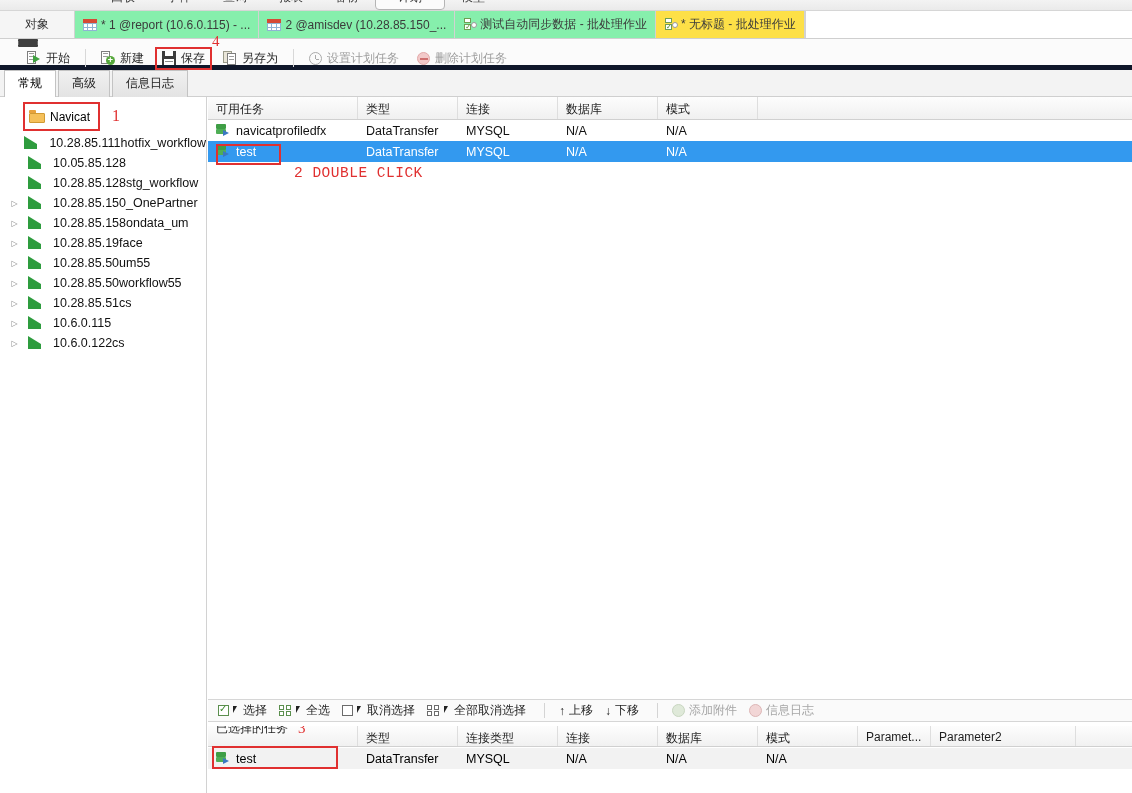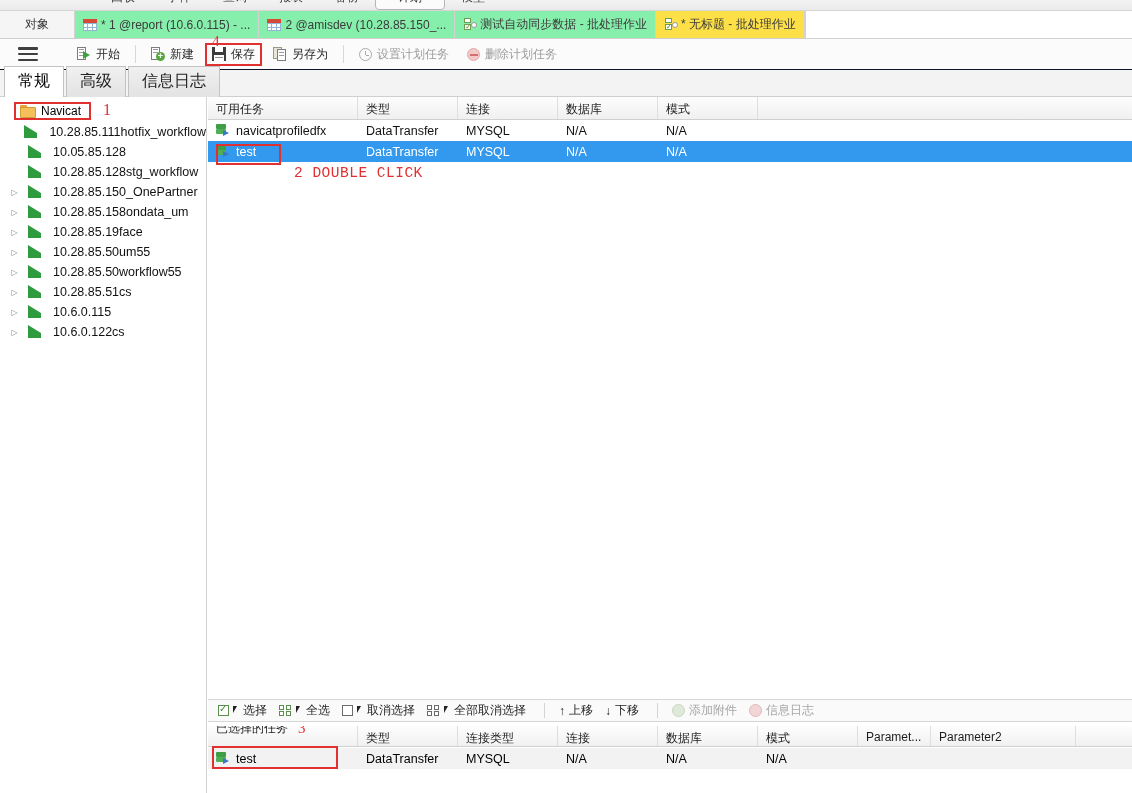--- a/index.html
+++ b/index.html
@@ -61,22 +61,22 @@
 
   .ico-batch { width:13px; height:13px; }
   .ico-batch .b1 { position:absolute; left:1px; top:0; width:7px; height:5px; border:1px solid #6f9e52; background:#fff; }
   .ico-batch .b2 { position:absolute; left:1px; top:6px; width:7px; height:6px; border:1px solid #6f9e52; background:#fff; }
   .ico-batch .chk { position:absolute; left:2px; top:6px; font-size:7px; color:#4c8a2b; line-height:6px; }
   .ico-batch .clk { position:absolute; left:8px; top:4px; width:6px; height:6px; border:1px solid #9a9a9a; border-radius:50%; background:#fff; }
 
   
   .toolbar {
     position:absolute; left:0; top:39px; width:1132px; height:31px;
-    background:#fbfbfb; border-bottom:1px solid #0f172a;
-    display:flex; align-items:center; padding-left:18px; gap:0;
+    background:#fbfbfb; border-bottom:5px solid #0f172a;
+    display:flex; padding-left:18px; gap:0;flex-direction:column;
   }
   .hamburger { width:20px; height:14px; display:flex; flex-direction:column; justify-content:space-between; margin-right:30px; cursor:pointer; }
   .hamburger span { display:block; height:2.5px; background:#3f3f3f; border-radius:1px; }
   .tb-btn {
     display:flex; align-items:center; gap:5px; padding:3px 9px;
     font-size:12px; color:#2b2b2b; white-space:nowrap; cursor:pointer;
   }
   .tb-btn.disabled { color:#9c9c9c; }
   .tb-sep { width:1px; height:18px; background:#d8d8d8; margin:0 6px; }
   .tb-highlight { border:2px solid #e03030; padding:1px 5px; margin:0 2px; }
@@ -109,21 +109,21 @@
   .ic-delclock { width:13px; height:13px; border-radius:50%; background:#f2c9c9; border:1px solid #e3a9a9; position:relative; }
   .ic-delclock .bar { position:absolute; left:2px; top:5.5px; width:8px; height:2px; background:#cf6f6f; }
 
   
   .innertabs {
     position:absolute; left:0; top:70px; width:1132px; height:27px;
     background:#f3f3f3; border-bottom:1px solid #cfcfcf;
     display:flex; align-items:flex-end; padding-left:4px; gap:2px;
   }
   .itab {
-    padding:4px 13px 5px 13px; font-size:16px; color:#222;
+    padding:4px 13px 5px 13px; font-size:12px; color:#222;
     border:1px solid #c3c3c3; border-bottom:none;
     background:linear-gradient(#f0f0f0,#e3e3e3);
     position:relative; top:1px; cursor:pointer;
   }
   .itab.active { background:#ffffff; color:#000; font-weight:normal; z-index:2; }
 
   
   .leftpane {
     position:absolute; left:0; top:97px; width:207px; height:696px;
     background:#fff; border-right:1px solid #d2d2d2; overflow:hidden;
@@ -132,22 +132,22 @@
   .tree-row { display:flex; align-items:center; height:20px; padding-left:4px; font-size:12.5px; color:#111; white-space:nowrap;gap:6px; }
   .arrow { width:13px; text-align:center; color:#8a8a8a; font-size:8px; }
   .folder-ico { width:16px; height:13px; position:relative; margin-right:5px; flex:0 0 auto; }
   .folder-ico .tab { position:absolute; left:0; top:0; width:7px; height:3px; background:#e8a33d; border-radius:1px 1px 0 0; }
   .folder-ico .bd { position:absolute; left:0; top:2.5px; width:16px; height:10.5px; background:#f5c05a; border:1px solid #d09a34; border-radius:1px; }
   .db-ico { width:15px; height:14px; position:relative; margin-right:5px; flex:0 0 auto; }
   .db-ico .sq { position:absolute; left:1px; top:0; width:13px; height:13px; background:#2e9c3e; }
   .db-ico .wh { position:absolute; left:1px; top:0; border-left:13px solid transparent; border-top:8px solid #ffffff; }
 
   .navicat-row {
-    display:inline-flex; align-items:center; height:18px;
-    border:2px solid #e03030; padding:0 8px 0 4px; margin-left:14px; margin-top:2px;
+    display:inline-flex; align-items:center; height:29px;
+    border:2px solid #e03030; padding:0 8px 0 4px; margin-left:23px; margin-top:2px;
   }
   .annot { color:#e03030; font-family:"Liberation Serif", serif; font-size:16px; }
 
   
   .rightpane { position:absolute; left:208px; top:97px; width:924px; height:696px; background:#fff; }
 
   .tbl-head {
     display:flex; height:23px; background:linear-gradient(#fdfdfd,#f0f0f0);
     border-bottom:1px solid #d0d0d0;
   }

